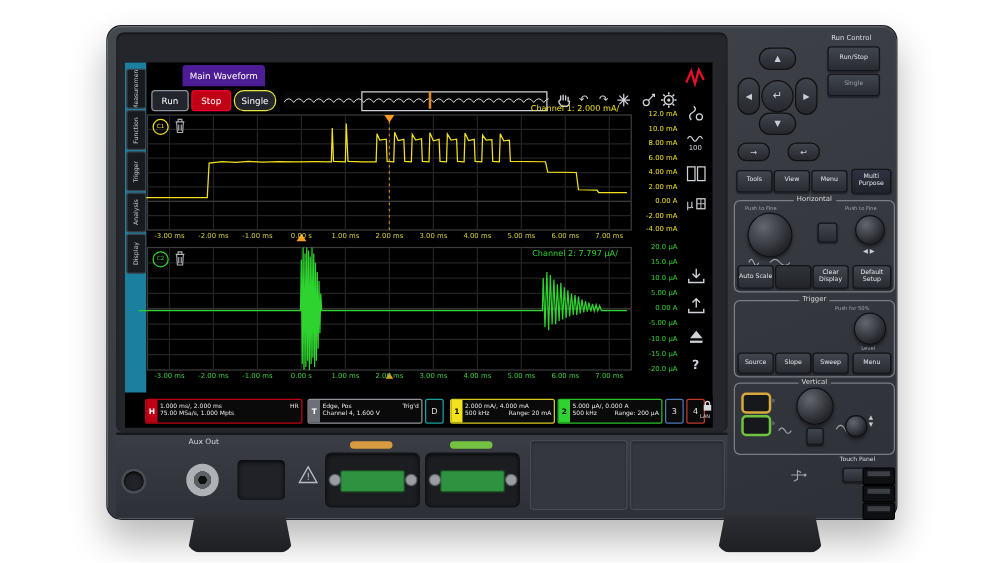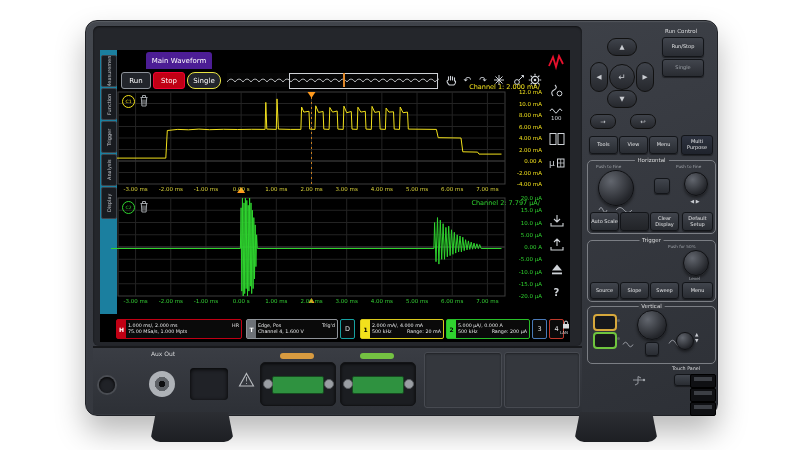--- a/index.html
+++ b/index.html
@@ -24,21 +24,21 @@
            color:#fff;font-size:7px;display:flex;align-items:center;justify-content:center;margin-left:28px;}
   .tbtn{position:absolute;top:72px;height:15px;border-radius:3px;font-size:7px;color:#fff;
         display:flex;align-items:center;justify-content:center;background:#22252b;border:1px solid #8e939a;}
   #btn-stop{background:#c00014;border-color:#e03;}
   #btn-single{border:1px solid #e8e343;border-radius:8px;}
   #preview{left:227px;top:73px;width:212px;height:14px;background:#060606;}
   #psel{left:289px;top:73px;width:147px;height:14px;border:1px solid #cfd2d6;}
   #ptick{left:343px;top:73px;width:2px;height:14px;background:#e0882a;}
   .ticon{position:absolute;top:73px;width:14px;height:14px;color:#cfd3d8;font-size:9px;
          display:flex;align-items:center;justify-content:center;}
-  .chlab{position:absolute;width:160px;text-align:right;font-size:6.5px;}
+  .chlab{position:absolute;width:160px;text-align:center;font-size:6.5px;}
   .cbadge{position:absolute;width:11px;height:11px;border-radius:50%;border:1px solid;
           font-size:4.5px;display:flex;align-items:center;justify-content:center;}
   .xt{position:absolute;width:36px;text-align:center;font-size:5.5px;}
   .yt{position:absolute;left:504px;width:38px;text-align:right;font-size:5.5px;}
   
   #statusbar{left:100px;top:316px;width:470px;height:26px;background:#000;}
   .sb{position:absolute;top:3px;height:18px;border:1px solid;border-radius:2px;display:flex;background:#0a0a0a;}
   .sb .bdg{width:9px;display:flex;align-items:center;justify-content:center;font-size:6px;font-weight:bold;}
   .sb .ls{flex:1;display:flex;flex-direction:column;justify-content:center;padding:0 2px;
           font-size:4.8px;color:#e9eaeb;line-height:1.3;}

